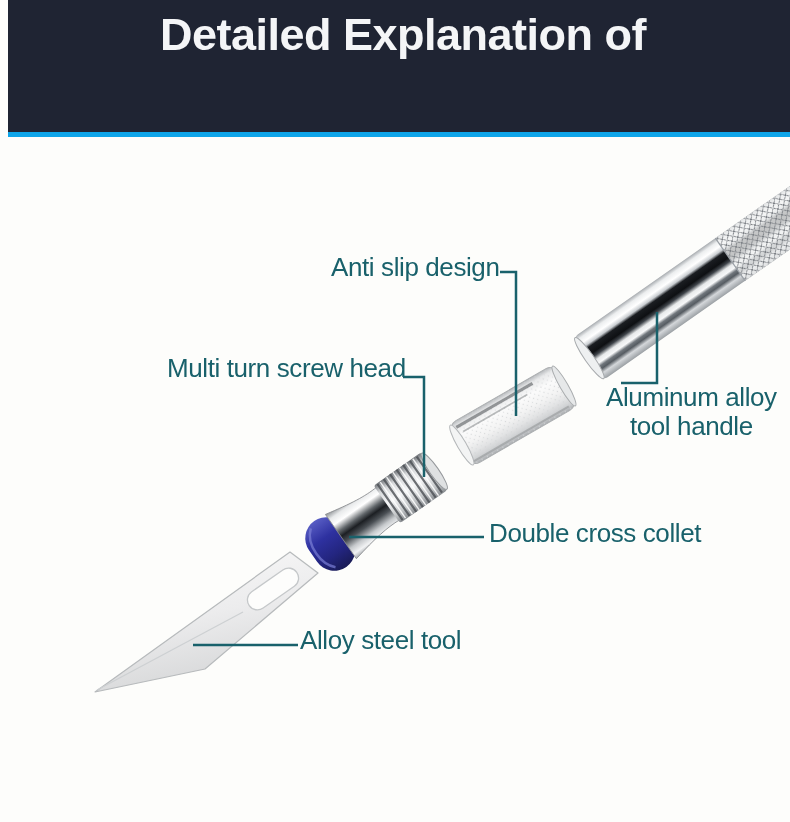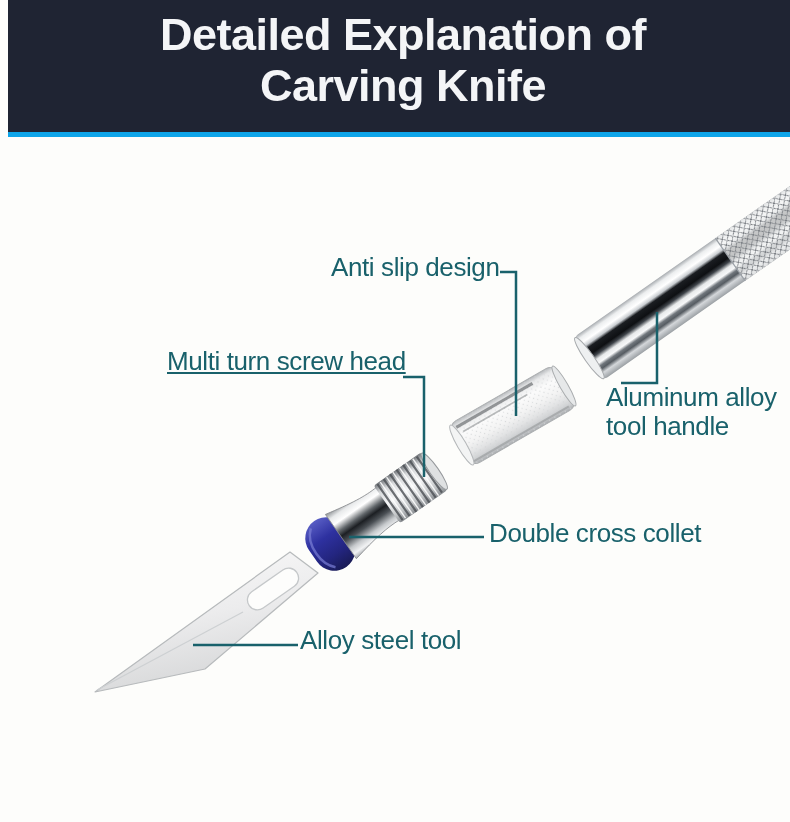--- a/index.html
+++ b/index.html
@@ -33,36 +33,36 @@
   }
   .canvas{position:absolute;left:0;top:137px;width:790px;height:685px;}
   .art{position:absolute;left:0;top:0;pointer-events:none;}
   .label{
     position:absolute;
     color:var(--accent);
     font-size:26px;
     line-height:29px;
     letter-spacing:-0.4px;
     white-space:nowrap;
+    text-align:center;
   }
   .lbl-anti   {left:331px; top:116px;}
-  .lbl-screw  {left:167px; top:210px;text-decoration:underline;}
+  .lbl-screw  {left:167px; top:217px;}
   .lbl-handle {left:606px; top:246px;}
   .lbl-collet {left:489px; top:382px;}
   .lbl-blade  {left:300px; top:489px;}
 </style>
 </head>
 <body>
 
 <div class="page">
 
   <div class="header">
     <div class="title">
       <span>Detailed Explanation of</span><br>
-      <span>Carving Knife</span>
     </div>
   </div>
 
   <div class="canvas">
 
     <svg class="art" width="790" height="685" viewBox="0 137 790 685">
       <defs>
         <linearGradient id="bladeGrad" x1="0" y1="0" x2="0.35" y2="1">
           <stop offset="0" stop-color="#fbfbfb"></stop>
           <stop offset="0.55" stop-color="#ececed"></stop>

